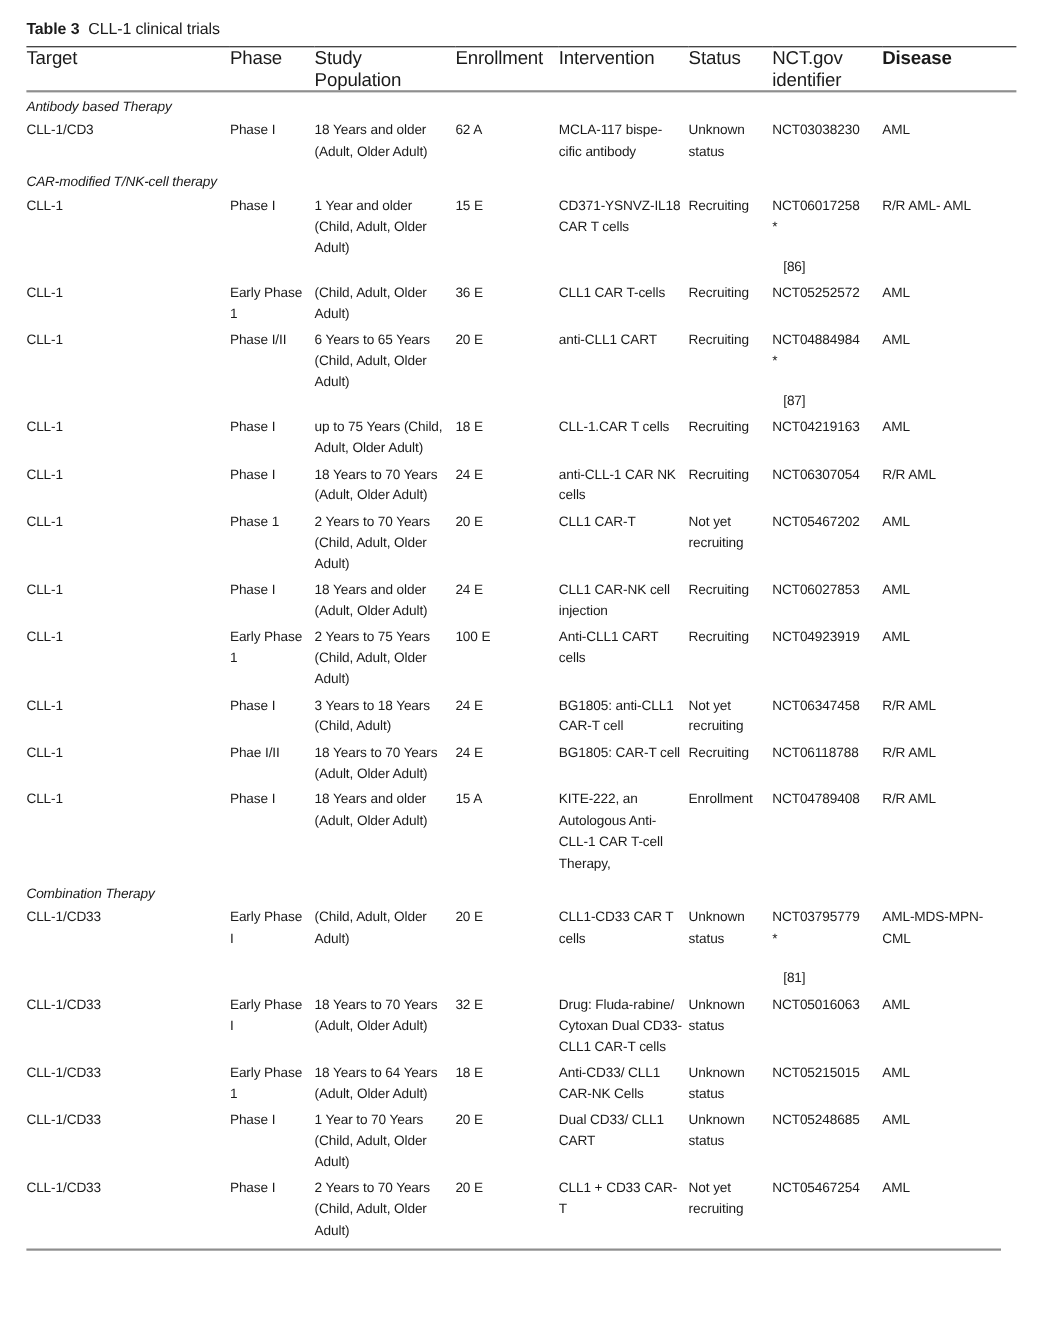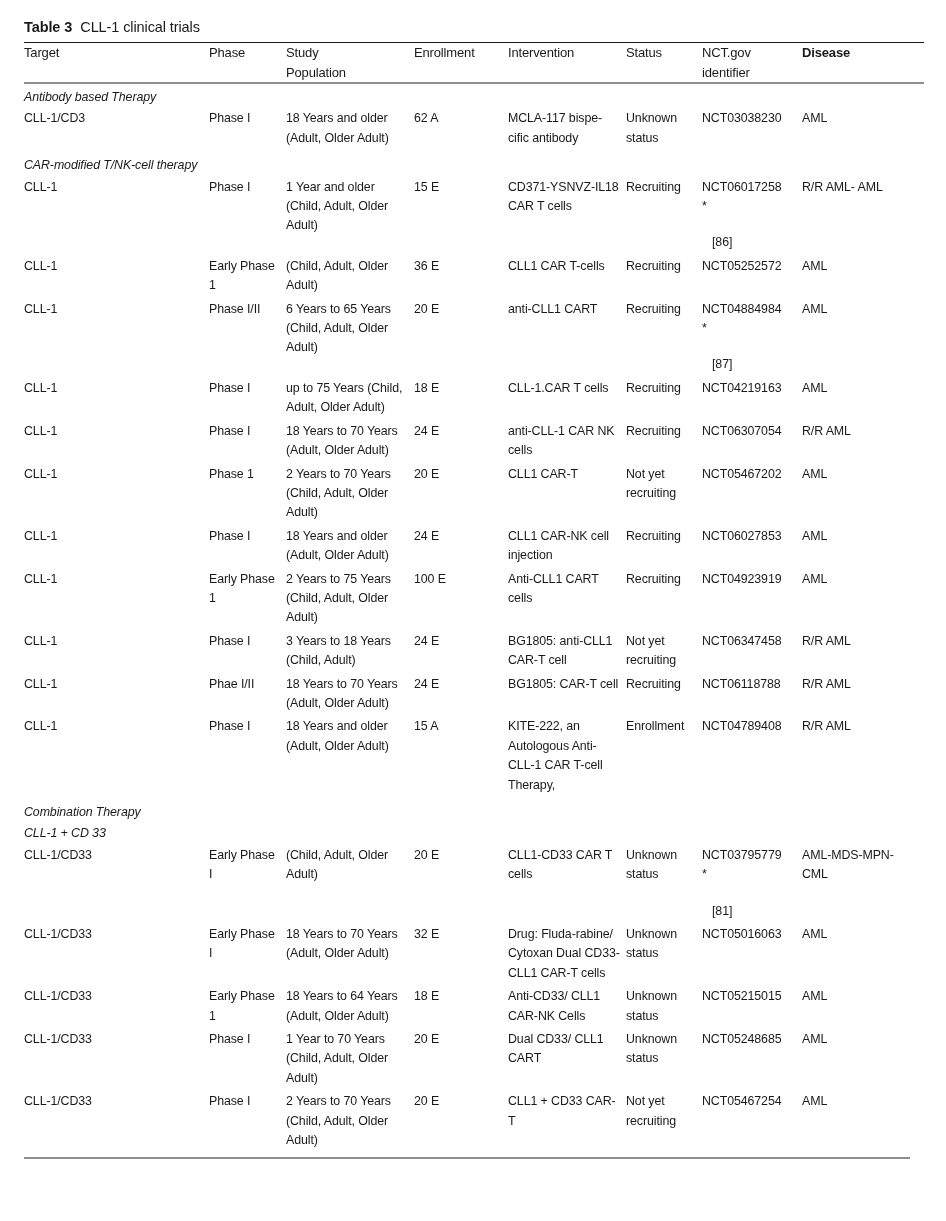--- a/index.html
+++ b/index.html
@@ -61,21 +61,21 @@
   table.trials td {
     vertical-align: top;
     text-align: left;
     padding: 0 6px 0 0;
     font-weight: normal;
   }
 
   
   thead th {
     font-weight: bold;
-    font-size: 13px;
+    font-size: 17px;
     line-height: 19.5px;
     padding-top: 7px;
     padding-bottom: 8px;
     letter-spacing: -0.15px;
   }
   thead tr.head-row th { border-top: 1.4px solid #1a1a1a; }
   thead tr.head-row th.last-head { border-bottom: none; font-weight: bold; }
 
   
   tbody td {
@@ -310,23 +310,20 @@
           <td>KITE-222, an Autologous Anti-CLL-1 CAR T-cell Therapy,</td>
           <td>Enrollment</td>
           <td>
             <span class="cellline">NCT04789408</span>
           </td>
           <td>R/R AML</td>
         </tr>
         <tr class="section-row">
           <td colspan="8">Combination Therapy</td>
         </tr>
-        <tr class="section-row sub">
-          <td colspan="8">CLL-1 + CD 33</td>
-        </tr>
         <tr class="data-row">
           <td>CLL-1/CD33</td>
           <td>Early Phase I</td>
           <td>(Child, Adult, Older Adult)</td>
           <td>20 E</td>
           <td>CLL1-CD33 CAR T cells</td>
           <td>Unknown status</td>
           <td>
             <span class="cellline">NCT03795779</span>
             <span class="cellline nct-star">*</span>

